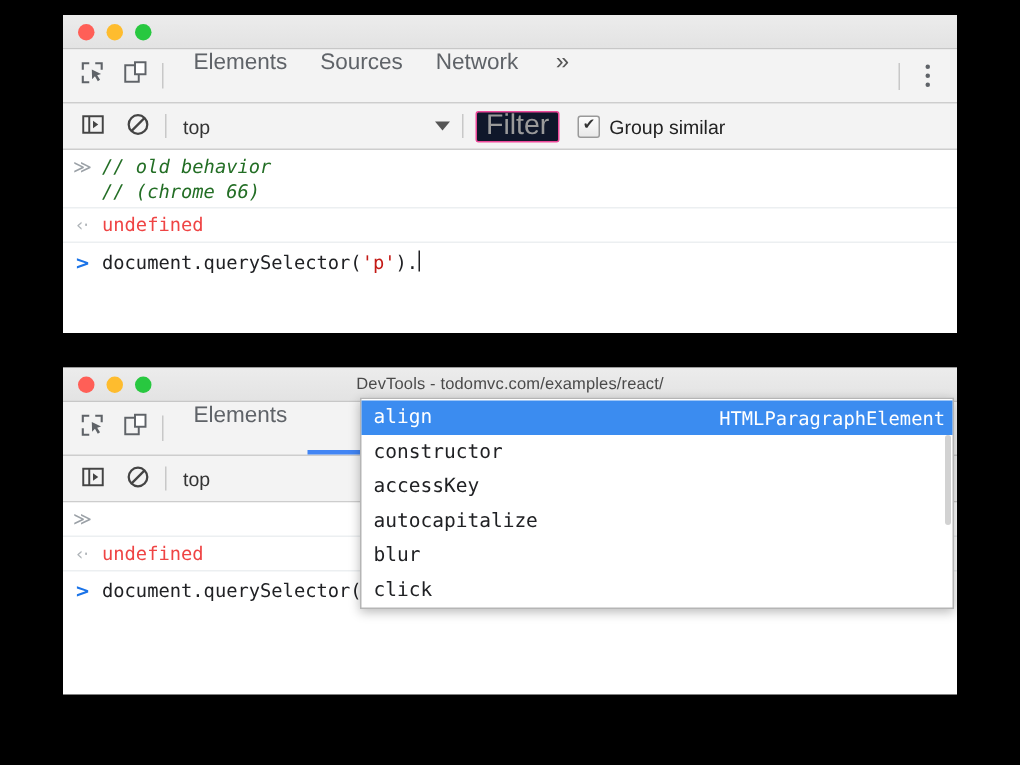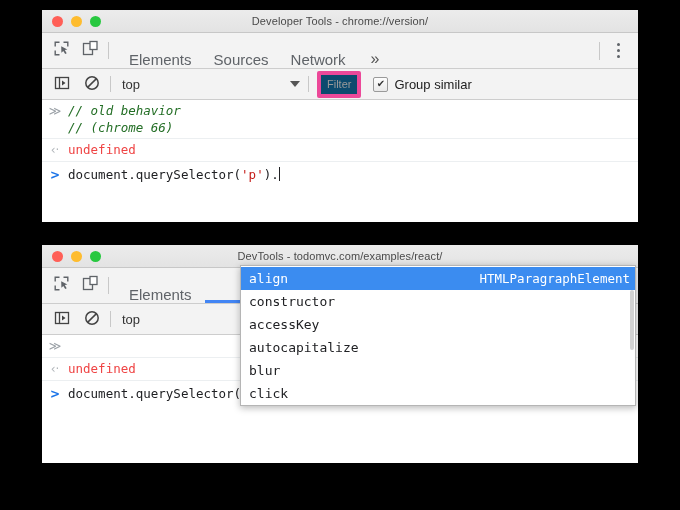--- a/index.html
+++ b/index.html
@@ -79,21 +79,21 @@
     background: #c8c8c8;
     margin: 9px 0;
   }
   .tabs {
     display: flex;
     align-items: stretch;
     margin-left: 9px;
   }
   .tab {
     display: flex;
-    align-items: flex-end;
+    align-items: flex-start;
     padding: 0 11px;
     font-size: 15px;
     color: #5f6368;
     position: relative;
     white-space: nowrap;
   }
   .tab.active {
     color: #222;
   }
   .tab.active::after {
@@ -167,25 +167,25 @@
     color: #333;
   }
   .caret {
     width: 0; height: 0;
     border-left: 5px solid transparent;
     border-right: 5px solid transparent;
     border-top: 6px solid #555;
     display: inline-block;
   }
   .filter-box {
-    border: 4px solid #ec4899;
+    border: 1px solid #ec4899;
     border-radius: 2px;
-    background: #0c4a6e;
+    background: #0f172a;
     color: #9a9a9a;
-    font-size: 11px;
+    font-size: 19px;
     padding: 1px 6px 2px 6px;
     margin-left: 8px;
     line-height: 16px;
   }
   .levels {
     display: flex;
     align-items: center;
     gap: 5px;
     margin-left: 10px;
     font-size: 13px;
@@ -310,21 +310,20 @@
 <div class="stage">
 
   <div class="window" style="left:42px; top:10px; width:596px; height:212px;">
 
     <div class="titlebar">
       <div class="traffic">
         <span class="dot red"></span>
         <span class="dot yellow"></span>
         <span class="dot green"></span>
       </div>
-      <div class="title-text">Developer Tools - chrome://version/</div>
     </div>
 
     <div class="tabbar">
       <div class="tb-icons">
         <span>
           <svg width="17" height="17" viewBox="0 0 17 17">
             <path d="M1.5 1.5h5v1.4h-3.6v3.6h-1.4zM10.5 1.5h5v5h-1.4v-3.6h-3.6zM1.5 10.5h1.4v3.6h3.6v1.4h-5z" fill="#5f6368"></path>
             <path d="M8.2 6.3l6.2 3.1-2.6.7 1.9 3.1-1.5.9-1.9-3.2-1.9 1.9z" fill="#5f6368"></path>
           </svg>
         </span>

